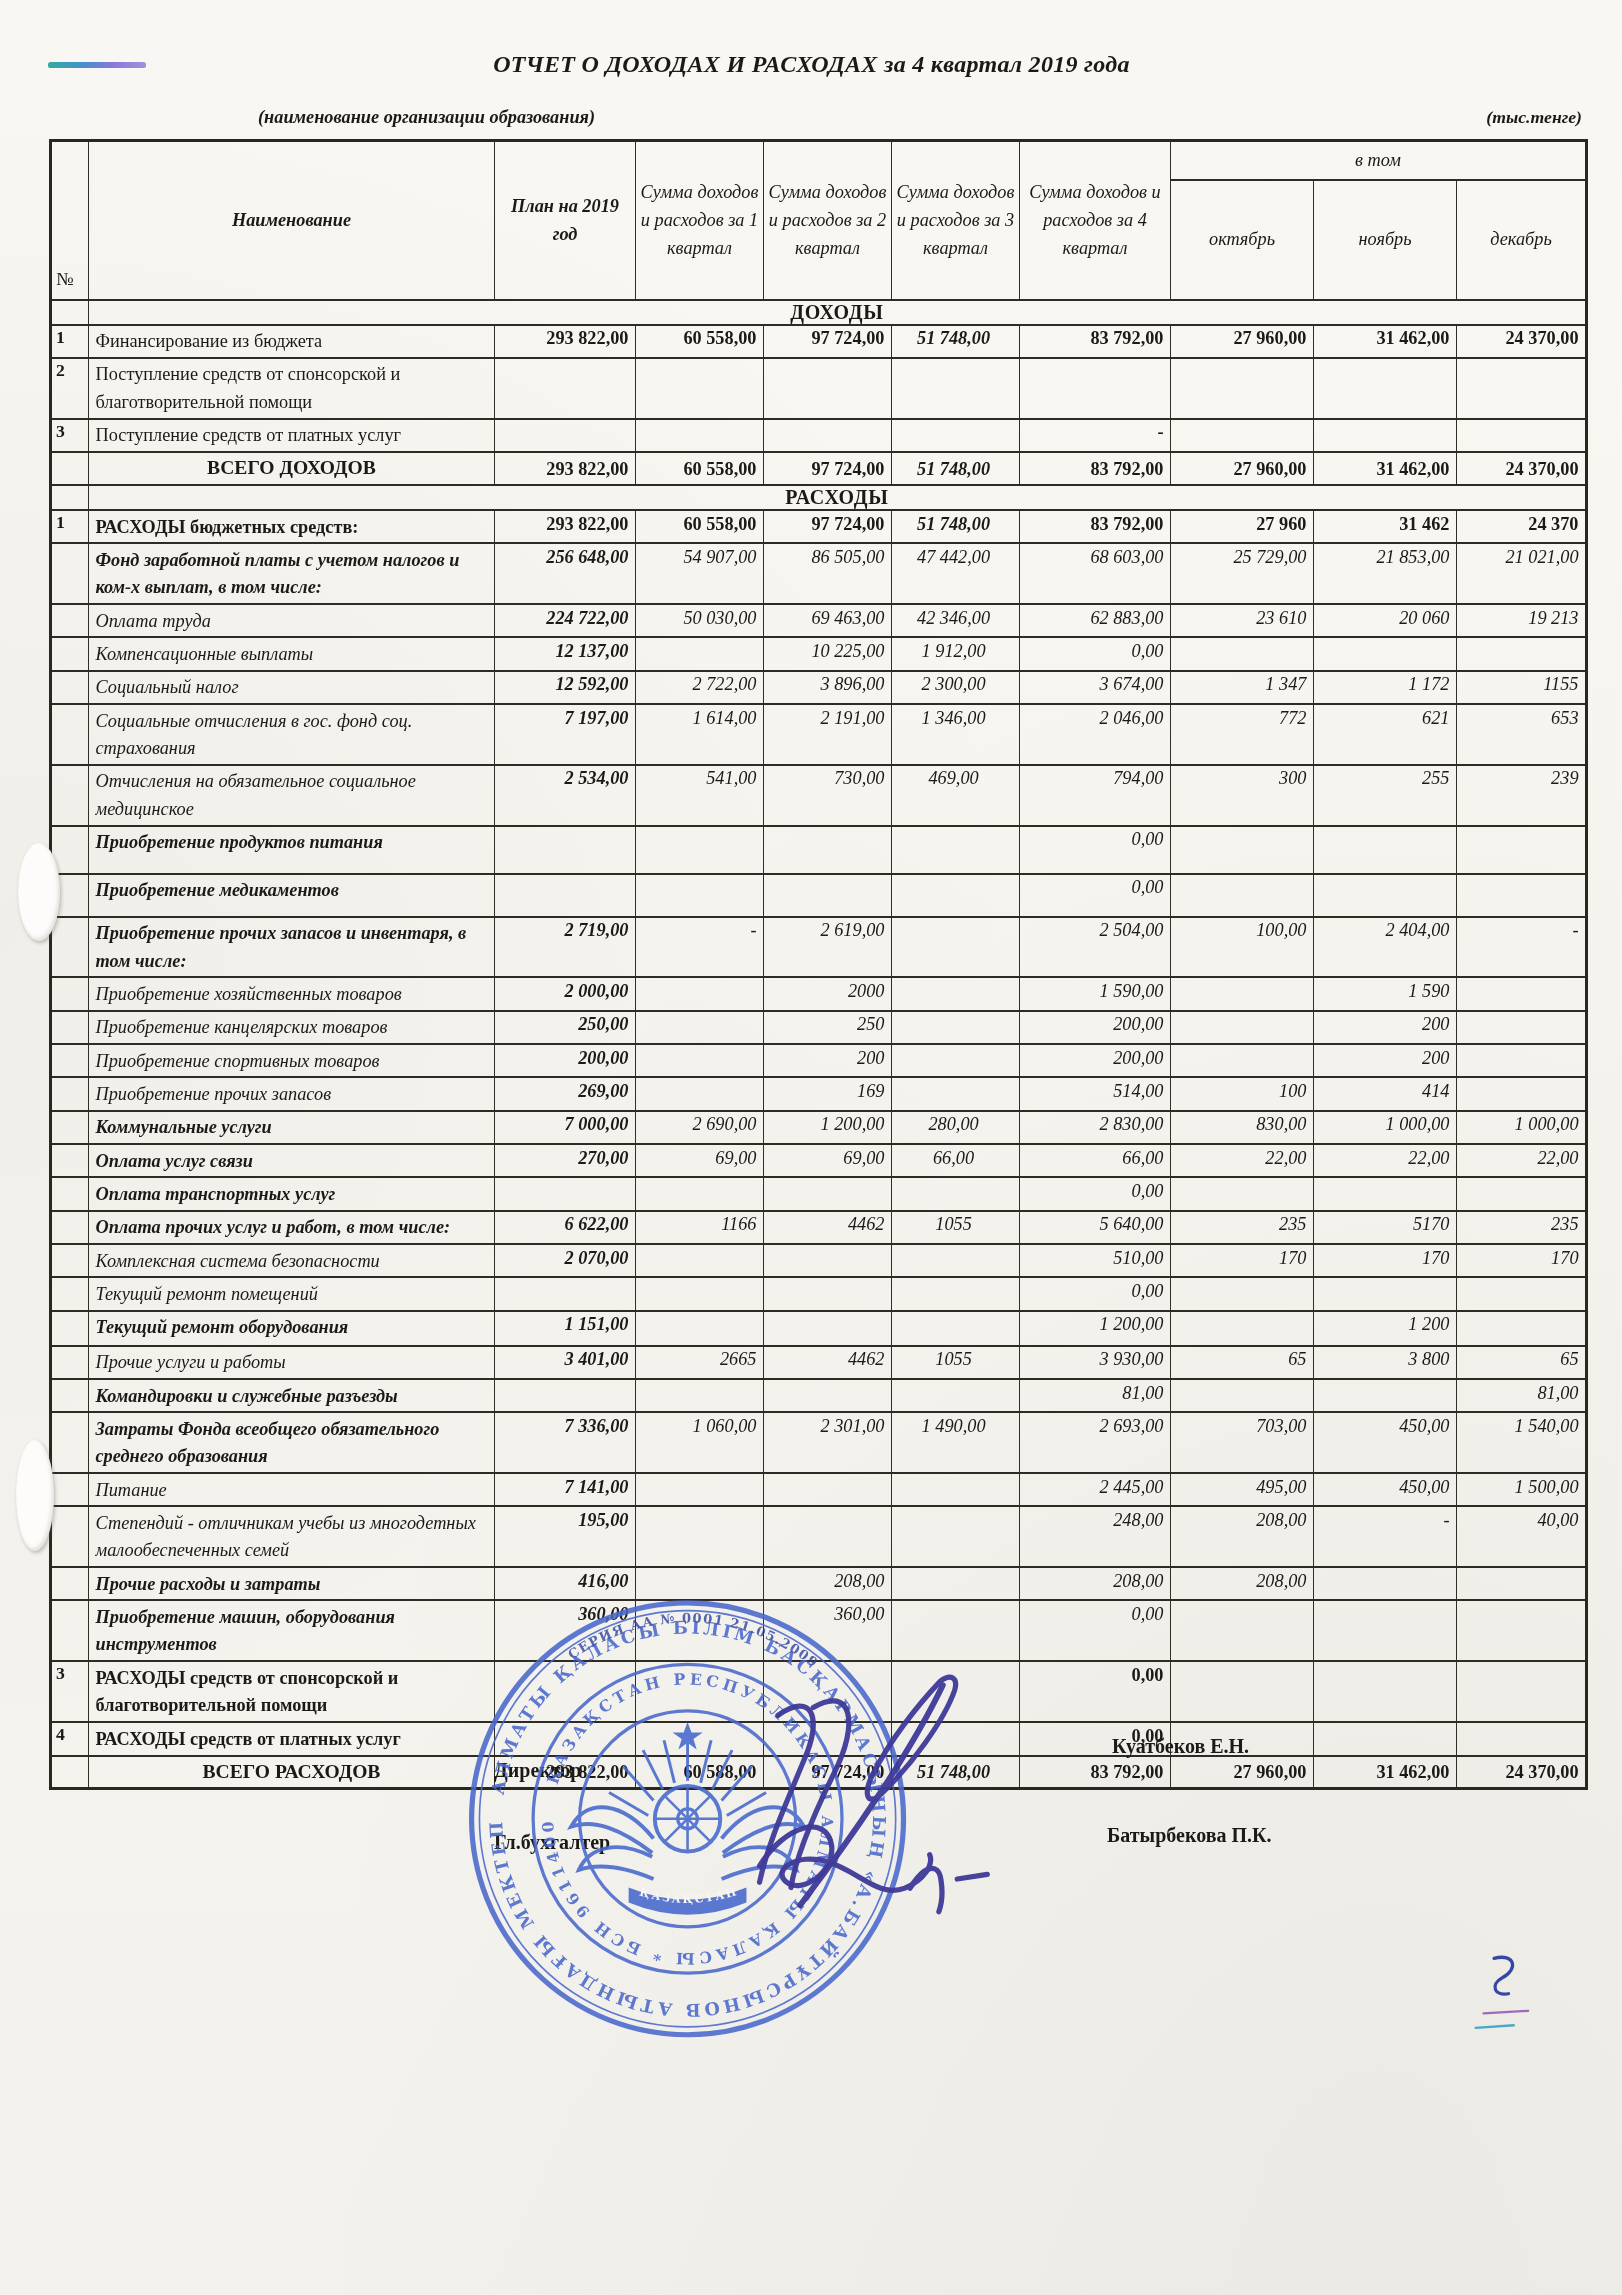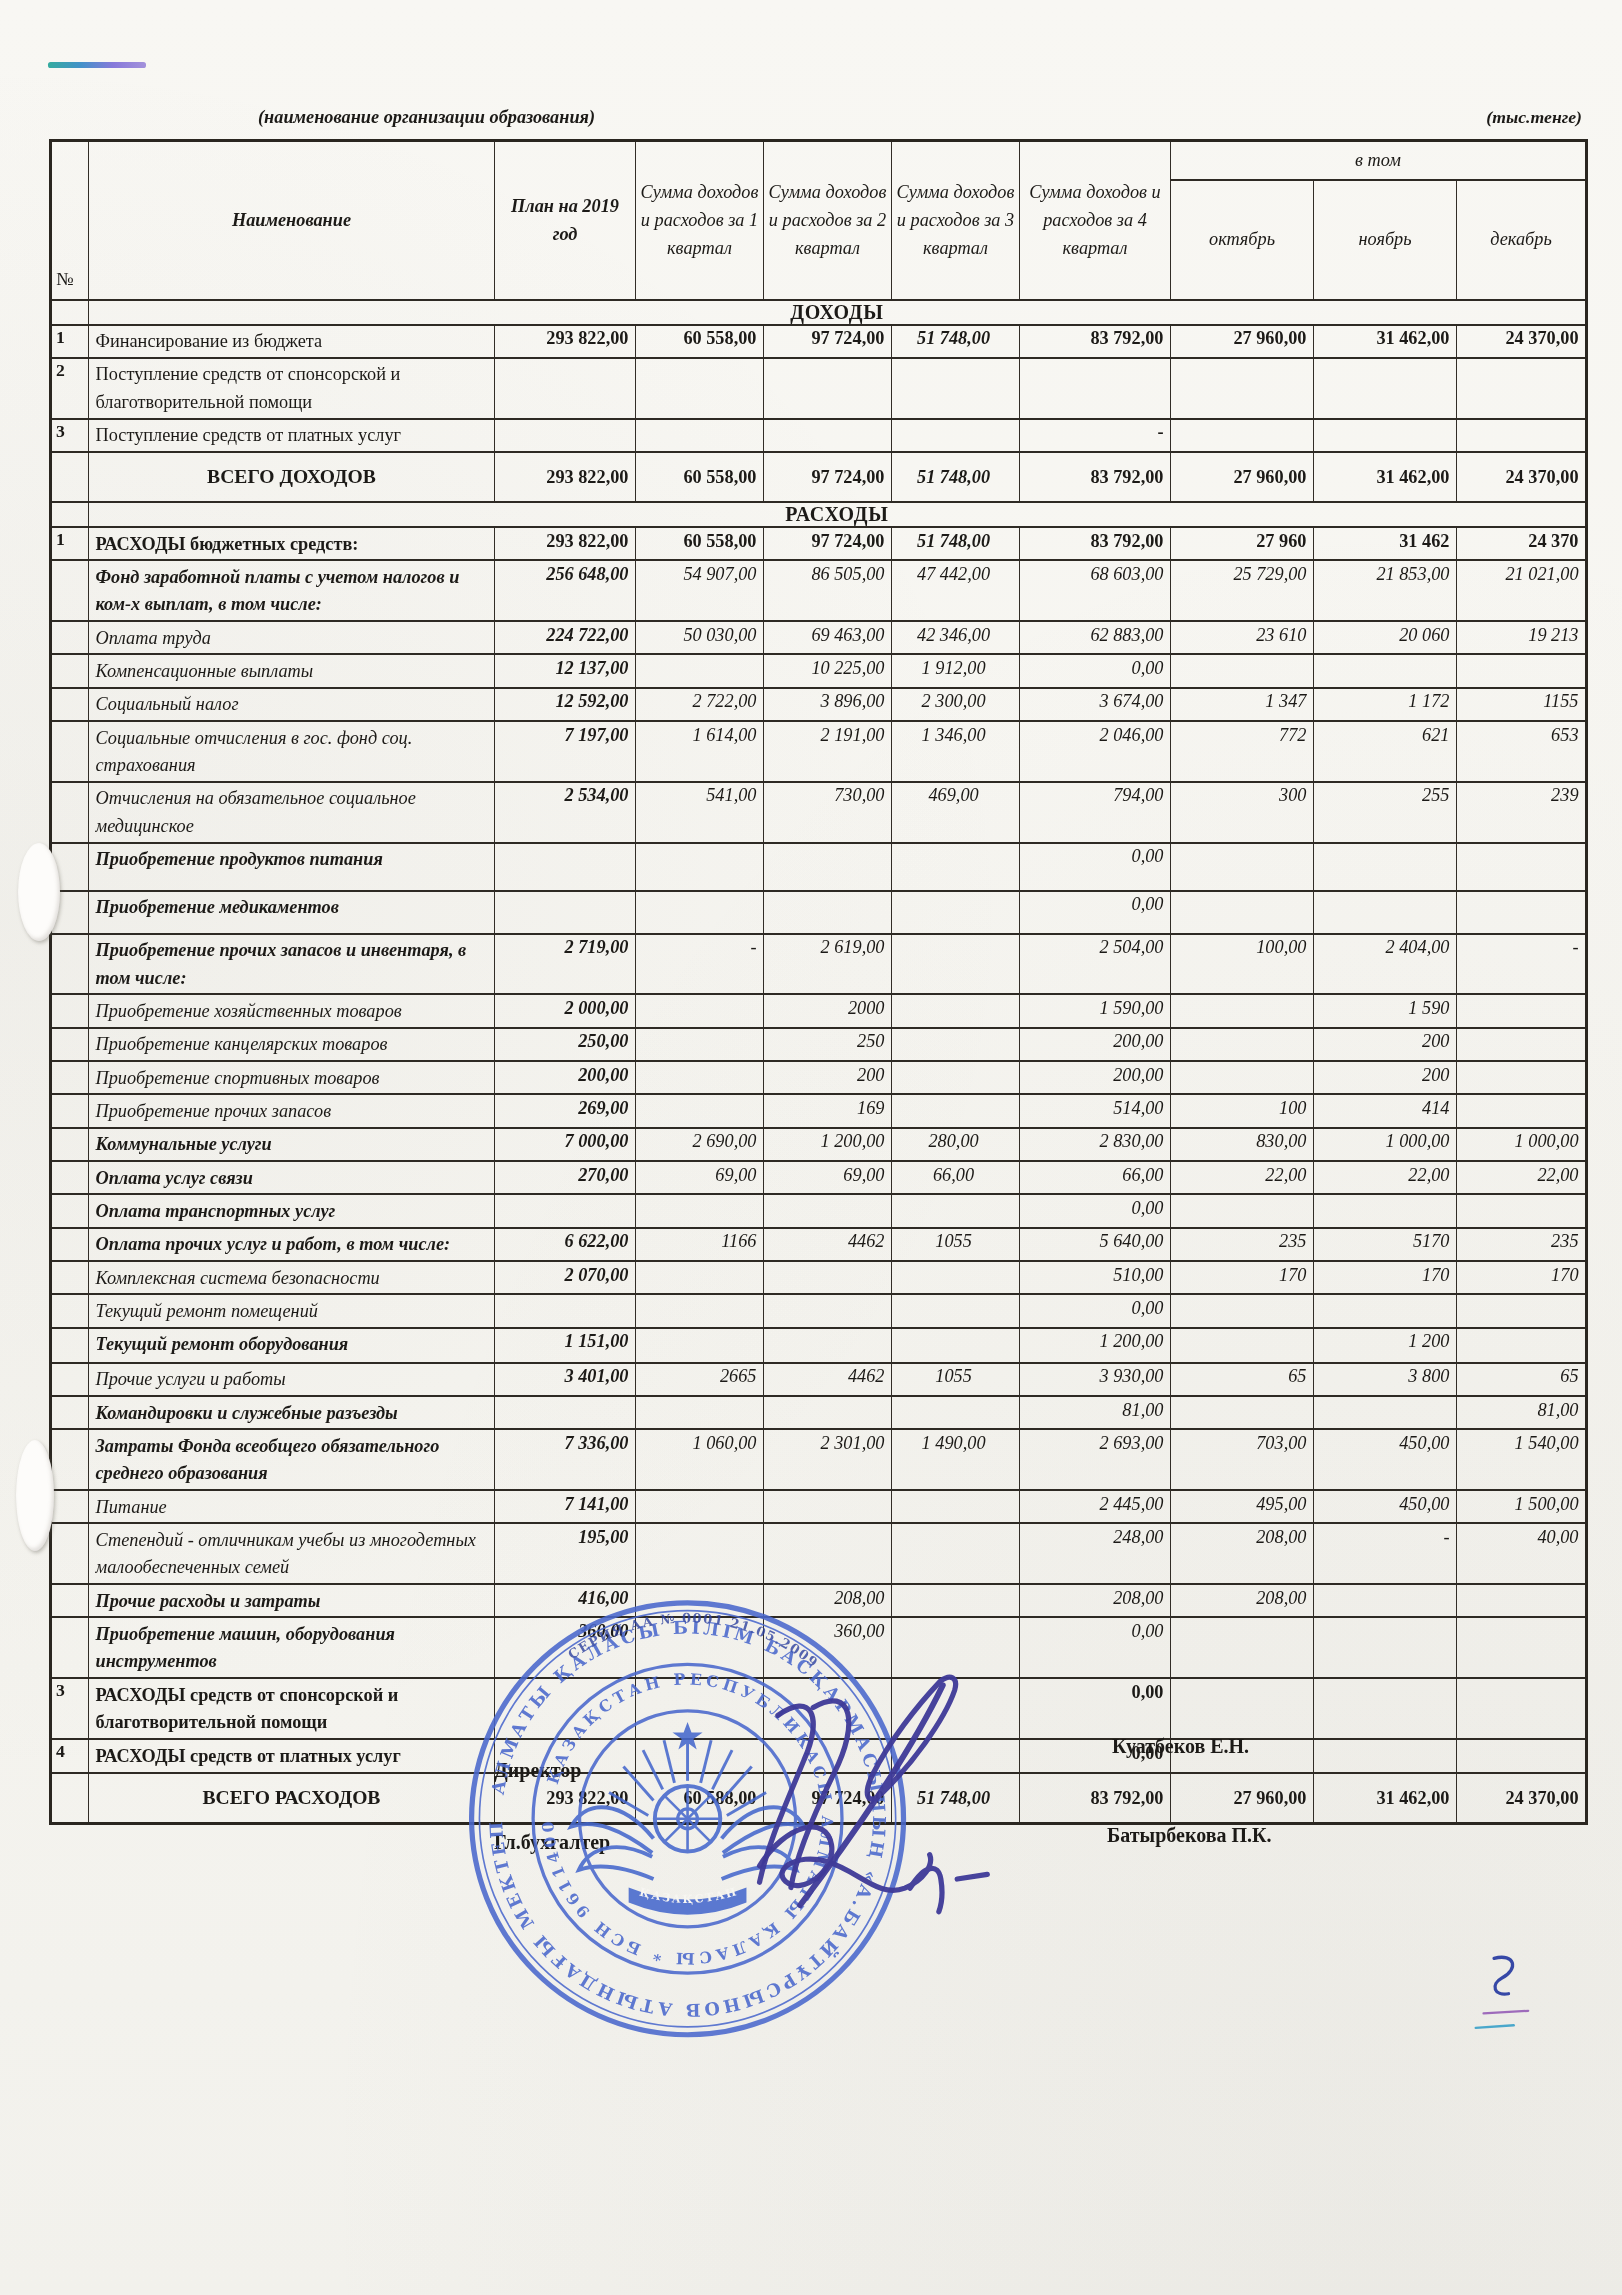--- a/index.html
+++ b/index.html
@@ -65,21 +65,21 @@
   td.name{
     text-align:left;padding:2.6px 5.2px 1.3px 6.5px;vertical-align:top;line-height:1.5;
   }
   td.val{
     text-align:right;padding:2.6px 6.5px 1.3px 2.6px;vertical-align:top;white-space:nowrap;
   }
   td.section-cell{
     text-align:center;font-weight:bold;font-size:20px;letter-spacing:0.7px;vertical-align:middle;padding:0;
   }
   tr.total-tr td{vertical-align:middle;}
-  td.total-label{text-align:center;font-weight:bold;font-size:19.6px;padding:13px;}
+  td.total-label{text-align:center;font-weight:bold;font-size:19.6px;padding:4px;}
   td.total-val{font-weight:bold;}
   tr.row-plain td.name{font-style:normal;}
   tr.row-plain td.val{font-weight:bold;}
   tr.row-boldlabel td.name{font-weight:bold;}
   tr.row-boldlabel td.val{font-weight:bold;}
   tr.row-italic td.name,tr.row-italic td.val{font-style:italic;}
   tr.row-bolditalic td.name{font-weight:bold;font-style:italic;}
   tr.row-bolditalic td.val{font-style:italic;}
   tr.row-italic td.val.c0,tr.row-bolditalic td.val.c0{font-weight:bold;}
   td.val.c3{font-style:italic;font-weight:normal;text-align:center;}
@@ -92,20 +92,21 @@
   }
   svg text{font-family:"DejaVu Serif","Liberation Serif",serif;}
 </style>
 </head>
 <body>
 
 <div class="page">
 
   <div class="corner-mark"></div>
 
+  <div class="title1">ОТЧЕТ О ДОХОДАХ И РАСХОДАХ за 4 квартал 2019 года</div>
   <div class="org-note">(наименование организации образования)</div>
   <div class="units-note">(тыс.тенге)</div>
 
   <table class="report">
     <colgroup>
       <col style="width:38px">
         <col style="width:406px">
         <col style="width:141px">
       <col style="width:128px">
         <col style="width:128px">

